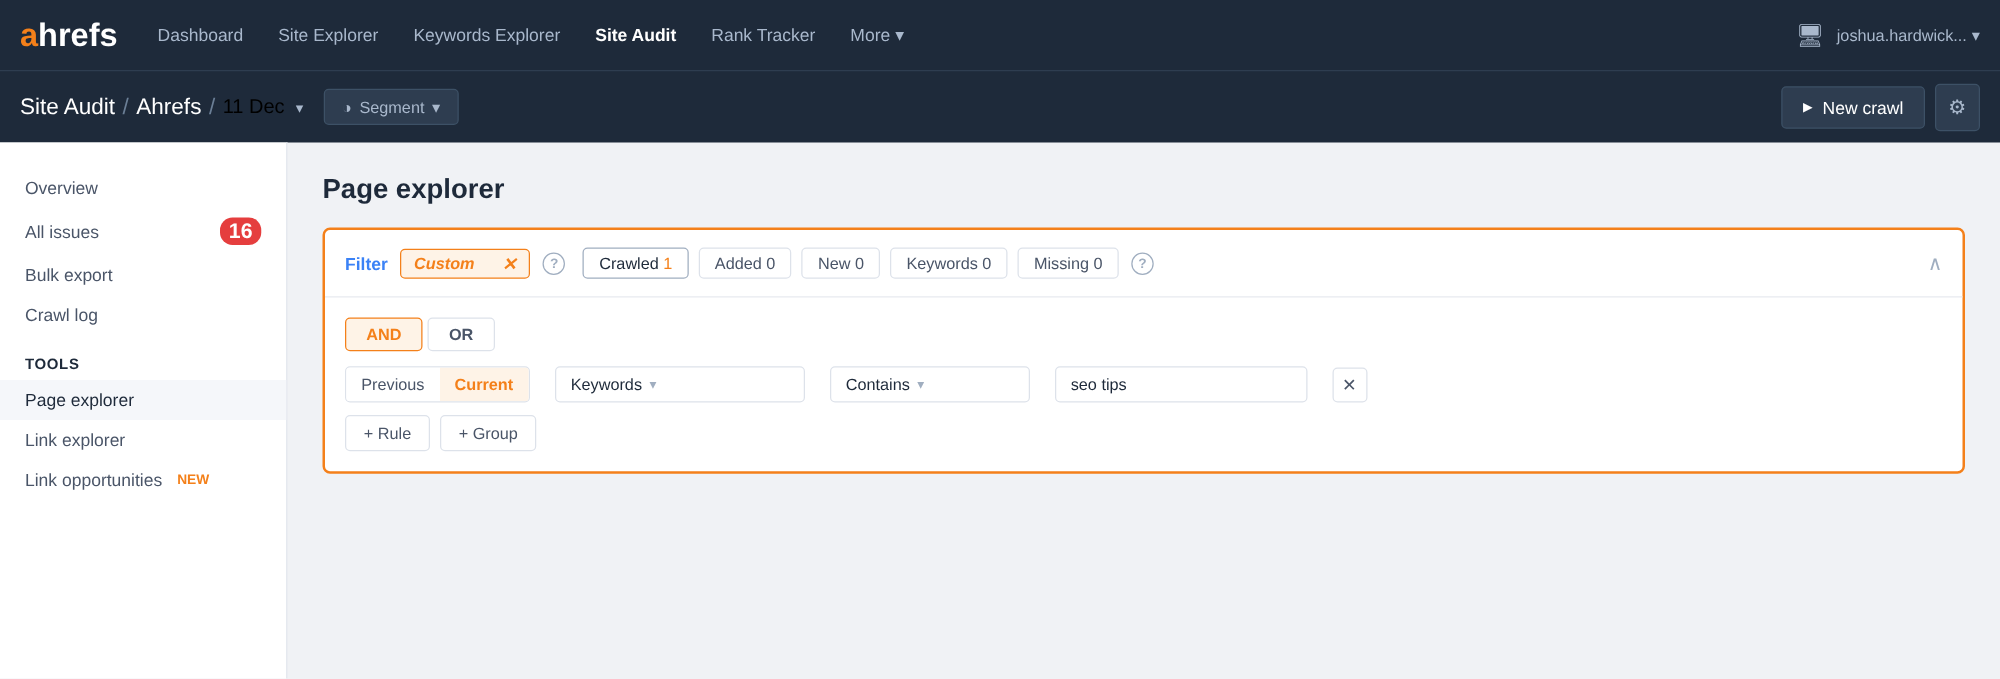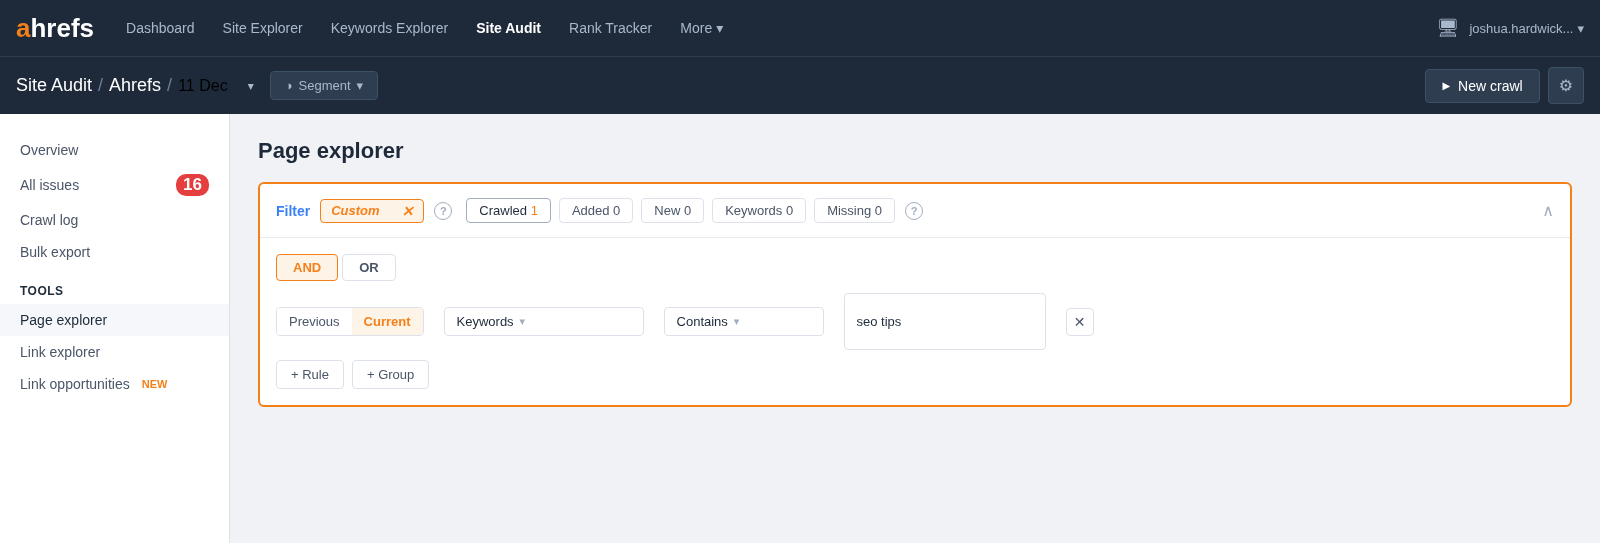--- a/index.html
+++ b/index.html
@@ -35,21 +35,21 @@
       background: #1e2a3a;
       display: flex;
       align-items: center;
       padding: 0 16px;
       height: 58px;
       border-top: 1px solid #2e3d50;
     }
     .breadcrumb { display: flex; align-items: center; gap: 6px; }
     .breadcrumb-item { color: #fff; font-size: 18px; font-weight: 400; cursor: pointer; }
     .breadcrumb-sep { color: #6b7f96; font-size: 18px; }
-    .breadcrumb-dropdown { display: flex; align-items: center; gap: 20px; cursor: pointer; }
+    .breadcrumb-dropdown { display: flex; align-items: center; gap: 9px; cursor: pointer; }
     .breadcrumb-caret { color: #a9b8cc; font-size: 12px; }
     .segment-btn {
       background: #2e3d50; border: 1px solid #3d5166; color: #a9b8cc;
       border-radius: 4px; padding: 6px 14px; font-size: 13px; cursor: pointer;
       display: flex; align-items: center; gap: 6px; margin-left: 16px;
     }
     .breadcrumb-right { margin-left: auto; display: flex; align-items: center; gap: 8px; }
     .new-crawl-btn {
       background: #2e3d50; border: 1px solid #3d5166; color: #fff;
       border-radius: 4px; padding: 8px 16px; font-size: 14px; cursor: pointer;
@@ -137,21 +137,21 @@
     .select-dropdown {
       display: flex; align-items: center; gap: 6px;
       border: 1px solid #dde2ea; border-radius: 4px; padding: 6px 12px;
       font-size: 13px; color: #1e2a3a; background: #fff; cursor: pointer; min-width: 120px;
     }
     .select-dropdown .caret { color: #a0aec0; font-size: 11px; }
     .keywords-select { min-width: 200px; }
     .contains-select { min-width: 160px; }
 
     .filter-input {
-      border: 1px solid #dde2ea; border-radius: 4px; padding: 20px 12px;
+      border: 1px solid #dde2ea; border-radius: 4px; padding: 6px 12px;
       font-size: 13px; color: #1e2a3a; background: #fff; min-width: 200px;
       outline: none;
     }
     .remove-btn {
       width: 28px; height: 28px; border: 1px solid #dde2ea; border-radius: 4px;
       background: #fff; display: flex; align-items: center; justify-content: center;
       cursor: pointer; font-size: 14px; color: #4a5568;
     }
 
     .add-row { display: flex; gap: 8px; margin-top: 4px; }
@@ -219,24 +219,24 @@
 
   <aside class="sidebar">
     <div class="sidebar-item">
       <span>Overview</span>
     </div>
     <div class="sidebar-item">
       <span>All issues</span>
       <span class="badge-red">16</span>
     </div>
     <div class="sidebar-item">
+      <span>Bulk export</span>
+    </div>
+    <div class="sidebar-item">
       <span>Crawl log</span>
-    </div>
-    <div class="sidebar-item">
-      <span>Bulk export</span>
     </div>
     <div class="sidebar-section-title">Tools</div>
     <div class="sidebar-item active">
       <span>Page explorer</span>
     </div>
     <div class="sidebar-item">
       <span>Link explorer</span>
     </div>
     <div class="sidebar-item">
       <span>Link opportunities</span>

